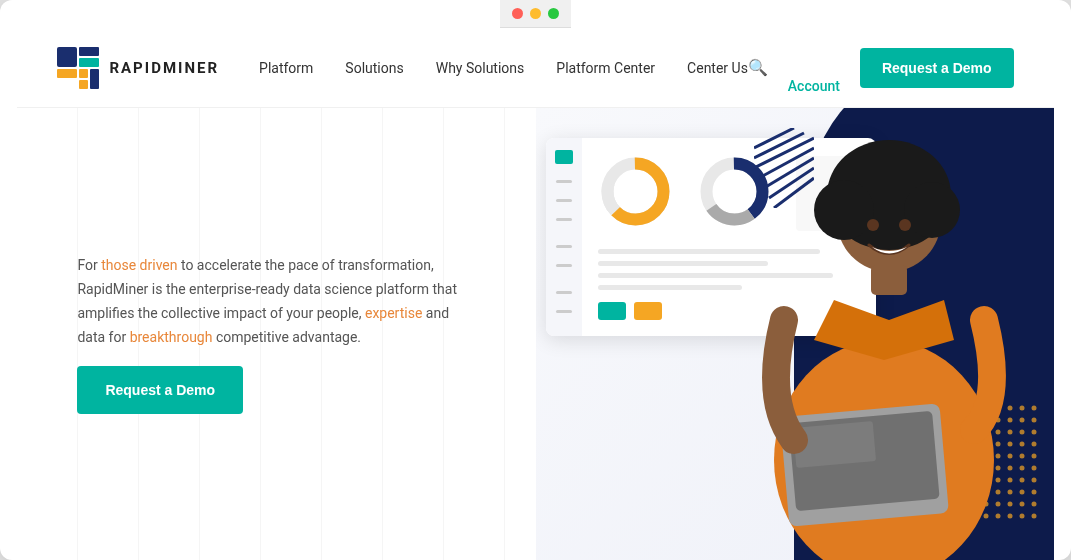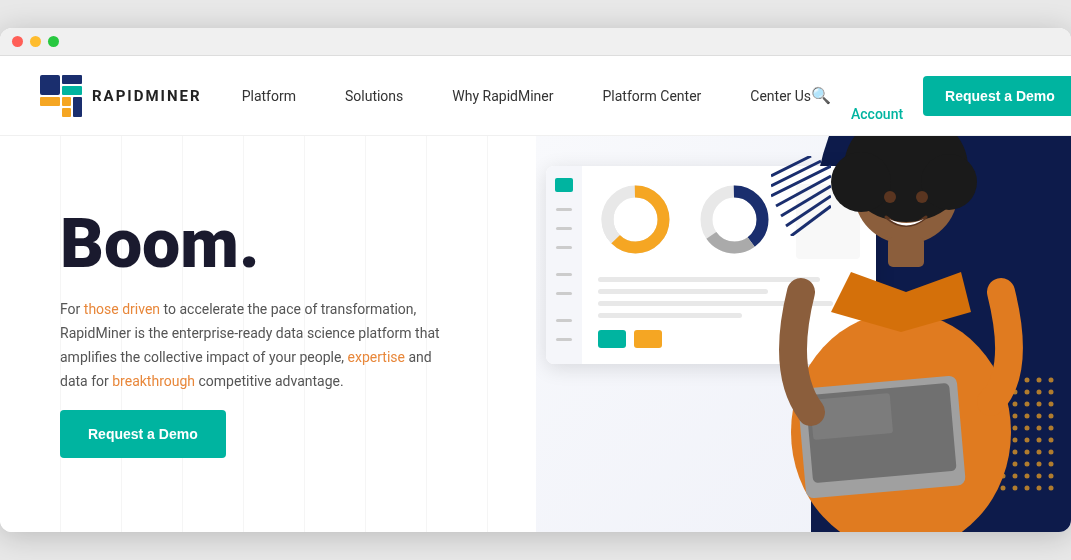--- a/index.html
+++ b/index.html
@@ -6,27 +6,28 @@
     body {
       background: #e8e8e8;
       display: flex;
       align-items: center;
       justify-content: center;
       min-height: 100vh;
       font-family: -apple-system, BlinkMacSystemFont, 'Segoe UI', Roboto, sans-serif;
     }
     .browser-window {
       width: 1071px;
-      height: 504px;
+      height: 560px;
       background: white;
       border-radius: 12px;
       box-shadow: 0 4px 30px rgba(0,0,0,0.2);
       overflow: hidden;
       display: flex;
       flex-direction: column;
+      align-items: center;
     }
     .browser-chrome {
       background: #f0f0f0;
       height: 28px;
       display: flex;
       align-items: center;
       padding: 0 12px;
       gap: 7px;
       border-bottom: 1px solid #ddd;
       flex-shrink: 0;
@@ -69,21 +70,21 @@
     }
     .logo-text {
       font-size: 15px;
       font-weight: 700;
       color: #222;
       letter-spacing: 2px;
     }
     .nav-links {
       display: flex;
       align-items: center;
-      gap: 49px;
+      gap: 32px;
       flex: 1;
     }
     .nav-link {
       font-size: 14px;
       color: #333;
       text-decoration: none;
       cursor: pointer;
       white-space: nowrap;
     }
     .nav-right {
@@ -248,34 +249,33 @@
             <rect x="22" y="22" width="9" height="9" fill="#f5a623" rx="1"></rect>
             <rect x="22" y="33" width="9" height="9" fill="#f5a623" rx="1"></rect>
             <rect x="33" y="22" width="9" height="20" fill="#1a2e6e" rx="1"></rect>
           </svg>
         </div>
         <span class="logo-text">RAPIDMINER</span>
       </div>
       <div class="nav-links">
         <a class="nav-link">Platform</a>
         <a class="nav-link">Solutions</a>
-        <a class="nav-link">Why RapidMiner</a>
+        <a class="nav-link">Why Solutions</a>
         <a class="nav-link">Platform Center</a>
         <a class="nav-link">Center Us</a>
       </div>
       <div class="nav-right">
         <span class="search-icon-nav">🔍</span>
         <a class="account-link">Account</a>
         <button class="request-demo-btn">Request a Demo</button>
       </div>
     </nav>
 
     <section class="hero">
       <div class="hero-left">
-        <h1 class="hero-title">Boom.</h1>
         <p class="hero-description">
           For <span class="highlight">those driven</span> to accelerate the pace of transformation, RapidMiner
           is the enterprise-ready data science platform that amplifies the
           collective impact of your people, <span class="highlight">expertise</span> and data for <span class="highlight">breakthrough</span>
           competitive advantage.
         </p>
         <button class="hero-cta">Request a Demo</button>
       </div>
       <div class="hero-right">
 

